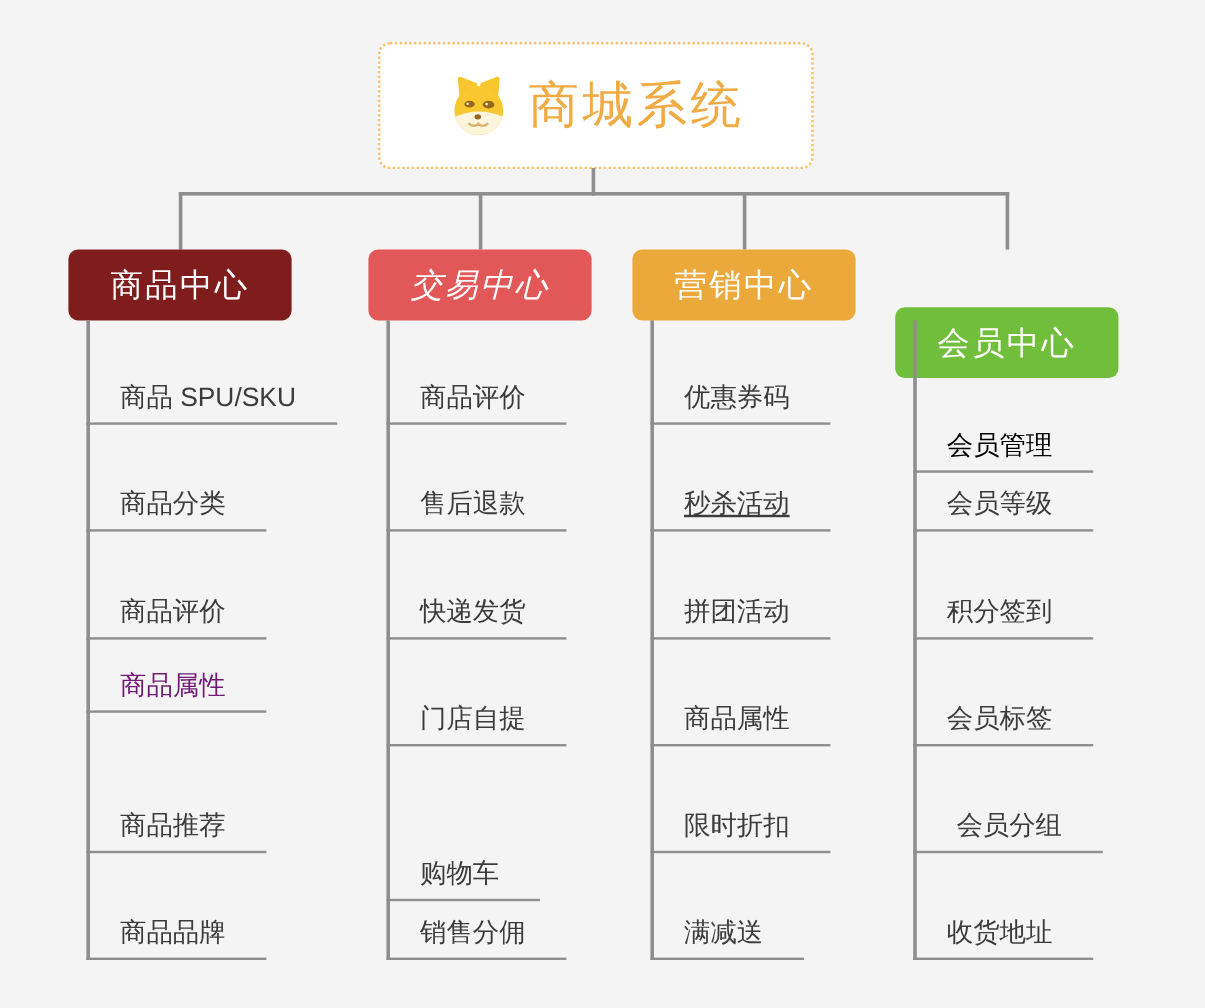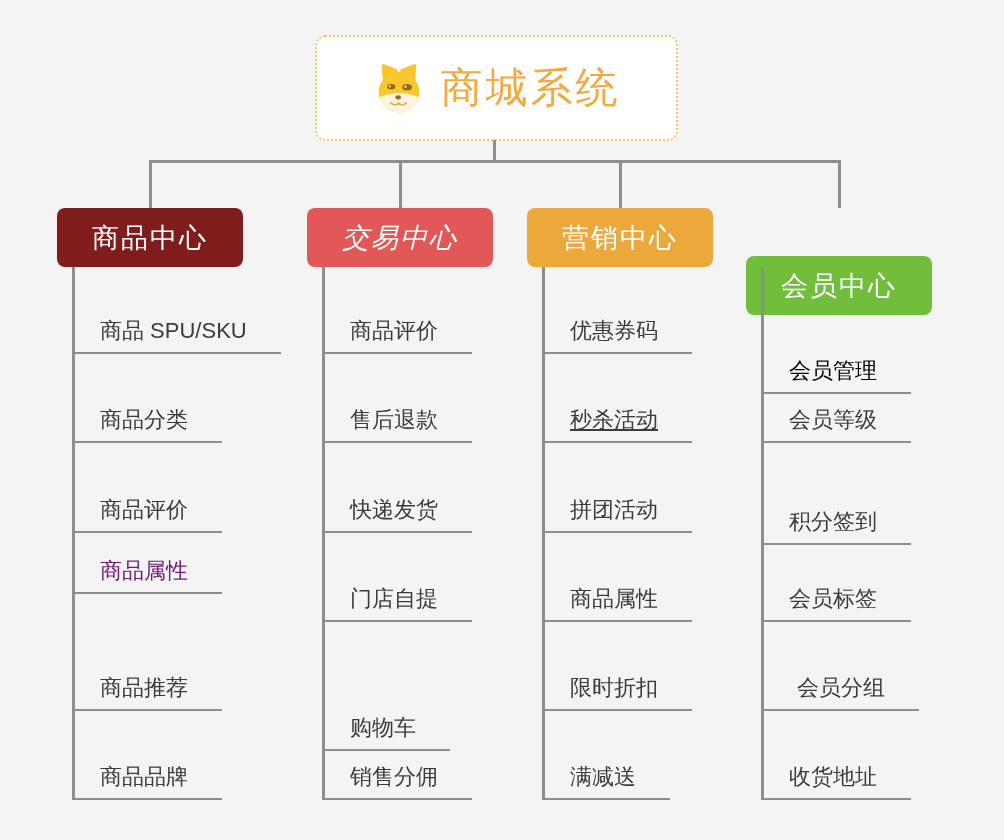--- a/index.html
+++ b/index.html
@@ -89,17 +89,17 @@
     <div class="leaf" style="left: 542px; top: 588px; color: rgb(59, 59, 59);">商品属性</div>
     <div class="leaf" style="left: 542px; top: 677px; color: rgb(59, 59, 59);">限时折扣</div>
     <div class="leaf" style="left: 542px; top: 766px; color: rgb(59, 59, 59);">满减送</div>
     <div class="conn" style="left: 838px; top: 160px; width: 3px; height: 48px; background: rgb(142, 142, 142);"></div>
     <div class="branch-box" style="left: 746px; width: 186px; background: rgb(112, 190, 60); margin-top: 48px;">
       <span>会员中心</span>
     </div>
     <div class="conn spine" style="left: 761px; top: 267px; width: 3px; height: 533px; background: rgb(142, 142, 142);"></div>
     <div class="leaf" style="left: 761px; top: 320px; color: #000000; margin-top: 40px;">会员管理</div>
     <div class="leaf" style="left: 761px; top: 409px; color: rgb(59, 59, 59);">会员等级</div>
-    <div class="leaf" style="left: 761px; top: 499px; color: rgb(59, 59, 59); margin-top: 12px;">积分签到</div>
+    <div class="leaf" style="left: 761px; top: 499px; color: rgb(59, 59, 59);">积分签到</div>
     <div class="leaf" style="left: 761px; top: 588px; color: rgb(59, 59, 59);">会员标签</div>
     <div class="leaf" style="left: 761px; top: 677px; color: rgb(59, 59, 59); padding-left: 36px;">会员分组</div>
     <div class="leaf" style="left: 761px; top: 766px; color: rgb(59, 59, 59);">收货地址</div>
   </div>
 
 </body></html>

